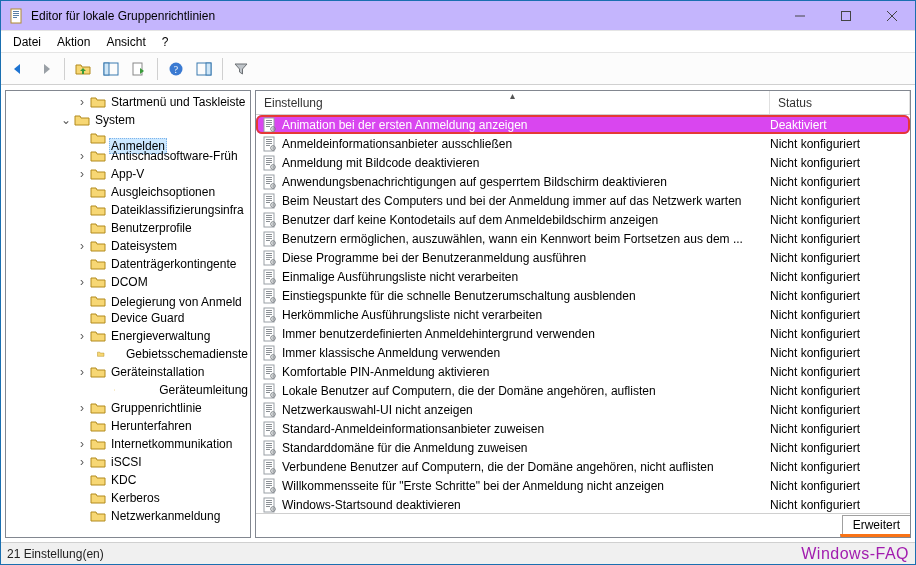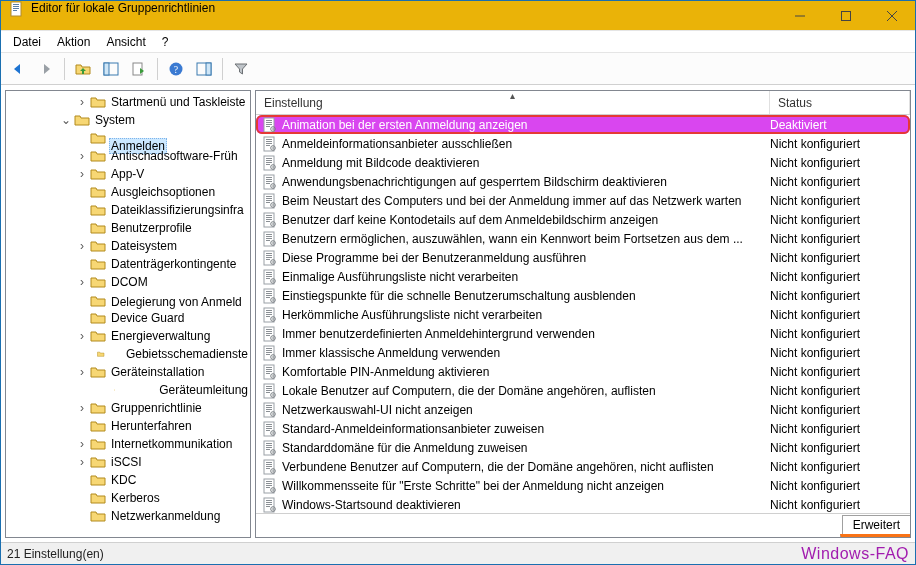--- a/index.html
+++ b/index.html
@@ -1,18 +1,18 @@
 <!DOCTYPE html>
 <html><head>
 <meta charset="utf-8">
 <style>
   * { box-sizing: border-box; }
   html, body { margin: 0; padding: 0; font-family: "Segoe UI", Tahoma, sans-serif; font-size: 12px; color: #000; background: #fff; }
   .window { width: 916px; height: 565px; border: 1px solid #1a6fb0; display: flex; flex-direction: column; background: #fff; position: relative; }
-  .titlebar { height: 30px; display: flex; align-items: flex-start; padding: 0 0 0 8px; background: #eab308; border-bottom: 1px solid #e5e5e5; }
+  .titlebar { height: 30px; display: flex; align-items: center; padding: 0 0 0 8px; background: #c4b5fd; border-bottom: 1px solid #e5e5e5; }
   .titlebar .icon { width: 16px; height: 16px; margin-right: 6px; }
   .titlebar .title { flex: 1; font-size: 12px; }
   .winbtns { display:flex; height:100%; }
   .winbtn { width:46px; display:flex; align-items:center; justify-content:center; color:#444; }
 
   .menubar { height: 22px; display:flex; align-items:center; padding: 0 4px; border-bottom:1px solid #e5e5e5; }
   .menuitem { padding: 2px 8px; cursor: default; }
 
   .toolbar { height: 32px; display:flex; align-items:center; padding:0 4px; border-bottom:1px solid #d0d0d0; gap:2px; background:#fcfcfc; }
   .tbutton { width:26px; height:26px; display:flex; align-items:center; justify-content:center; border:1px solid transparent; }

